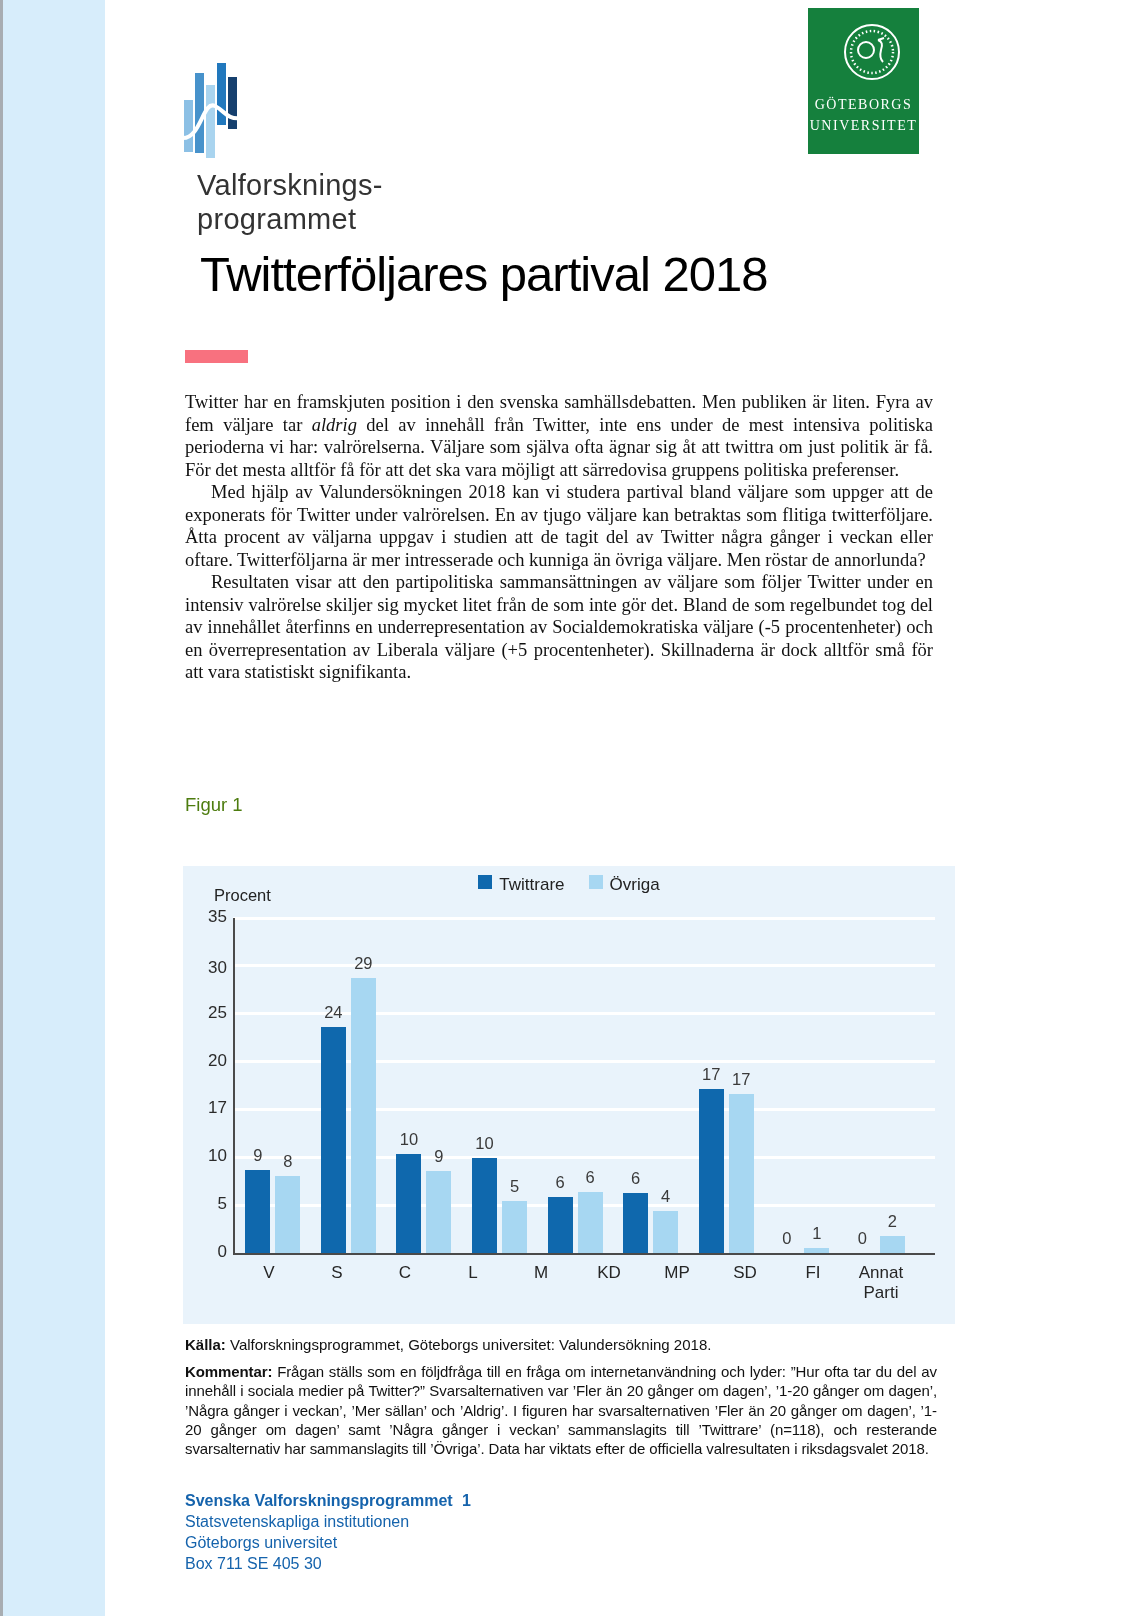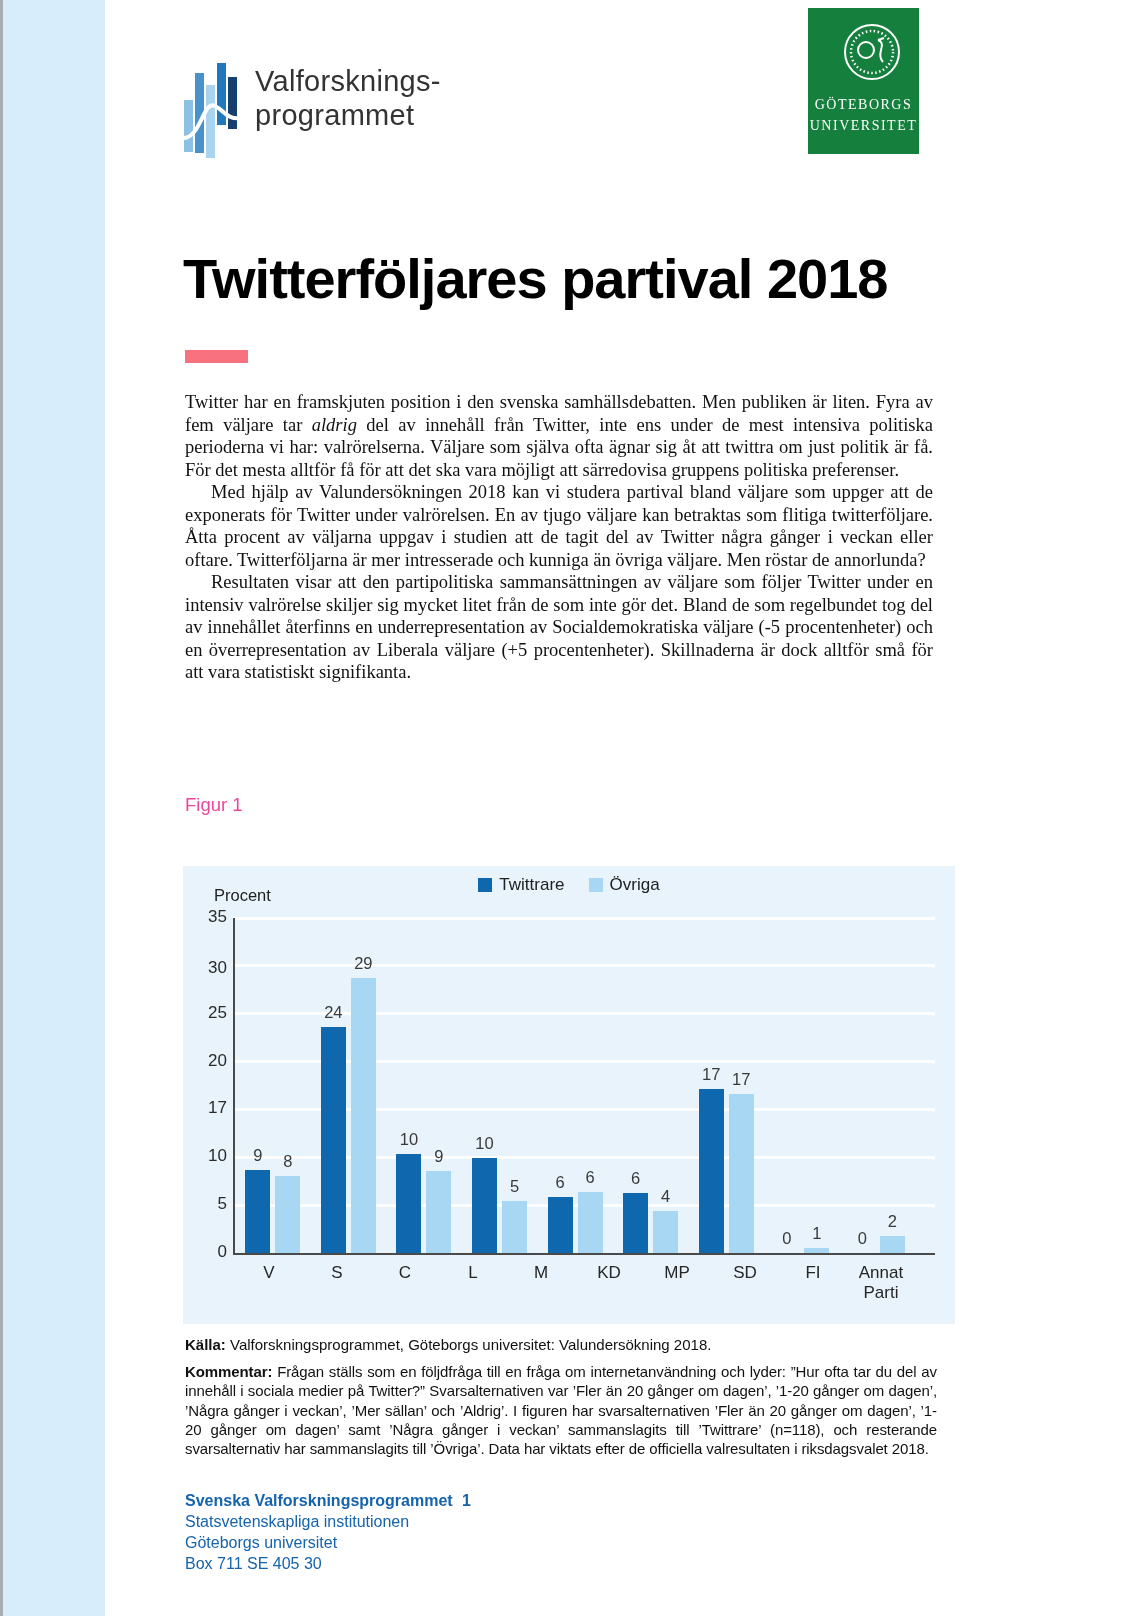--- a/index.html
+++ b/index.html
@@ -4,45 +4,45 @@
 <style>
   html,body{margin:0;padding:0;}
   body{
     width:1146px;height:1616px;position:relative;background:#ffffff;
     font-family:"Liberation Sans",sans-serif;overflow:hidden;
   }
   .left-strip{position:absolute;left:0;top:0;width:105px;height:1616px;
     background:#d7edfb;border-left:3px solid #a8adb2;box-sizing:border-box;}
 
   
-  .brand{position:absolute;left:183px;top:60px;display:flex;align-items:flex-start;}
+  .brand{position:absolute;left:183px;top:60px;display:flex;align-items:flex-start;flex-direction:column;}
   .brand-text{margin-left:14px;font-size:29px;line-height:34px;color:#333;font-weight:400;letter-spacing:.3px;margin-top:4px;}
   .gu-box{position:absolute;left:808px;top:8px;width:111px;height:146px;background:#15803d;text-align:center;}
   .gu-name{color:#fff;font-family:"Liberation Serif",serif;font-size:14px;letter-spacing:1.5px;line-height:21px;margin-top:4px;}
 
   
-  .page-title{position:absolute;left:183px;top:246px;font-size:56px;font-weight:700;letter-spacing:-1px;color:#000;}
+  .page-title{position:absolute;left:200px;top:246px;font-size:49px;font-weight:400;letter-spacing:-1px;color:#000;}
   .title-rule{position:absolute;left:185px;top:350px;width:63px;height:13px;background:#f8717f;}
 
   
   .body-text{position:absolute;left:185px;top:391px;width:748px;
     font-family:"Liberation Serif",serif;font-size:18.5px;line-height:22.5px;
     text-align:justify;color:#111;}
   .body-text p{margin:0;}
   .body-text p.indent{text-indent:26px;}
 
   
-  .figure-row{position:absolute;left:185px;top:792px;display:flex;font-size:18.5px;line-height:26px;color:#ec4899;}
+  .figure-row{position:absolute;left:185px;top:792px;display:flex;font-size:18.5px;line-height:26px;color:#4d7c0f;}
   .fig-label{width:126px;flex:none;}
   .fig-caption{width:624px;}
 
   
   .chart-box{position:absolute;left:183px;top:866px;width:772px;height:458px;background:#e9f3fb;}
   .legend{position:absolute;left:0;right:0;top:9px;display:flex;justify-content:center;gap:24px;font-size:17px;color:#222;}
-  .legend-item{display:flex;align-items:center;gap:7px;}
+  .legend-item{display:flex;gap:7px;}
   .legend-swatch{width:14px;height:14px;}
   .procent{position:absolute;left:31px;top:20px;font-size:16.5px;color:#222;}
   .plot{position:absolute;left:50px;top:52px;width:702px;height:335px;}
   .gridline{position:absolute;left:0;width:702px;height:3px;background:#ffffff;}
   .yaxis{position:absolute;left:0;top:0;width:2px;height:337px;background:#4a4a4a;}
   .baseline{position:absolute;left:0;top:335px;width:702px;height:2px;background:#4a4a4a;}
   .ylabels{position:absolute;left:6px;top:52px;width:38px;height:335px;}
   .ytick{position:absolute;right:0;width:38px;text-align:right;font-size:17px;color:#2b2b2b;}
   .groups{position:absolute;left:52px;top:52px;width:680px;height:335px;display:flex;align-items:flex-end;}
   .group{flex:1;display:flex;justify-content:center;align-items:flex-end;gap:5px;height:335px;}

